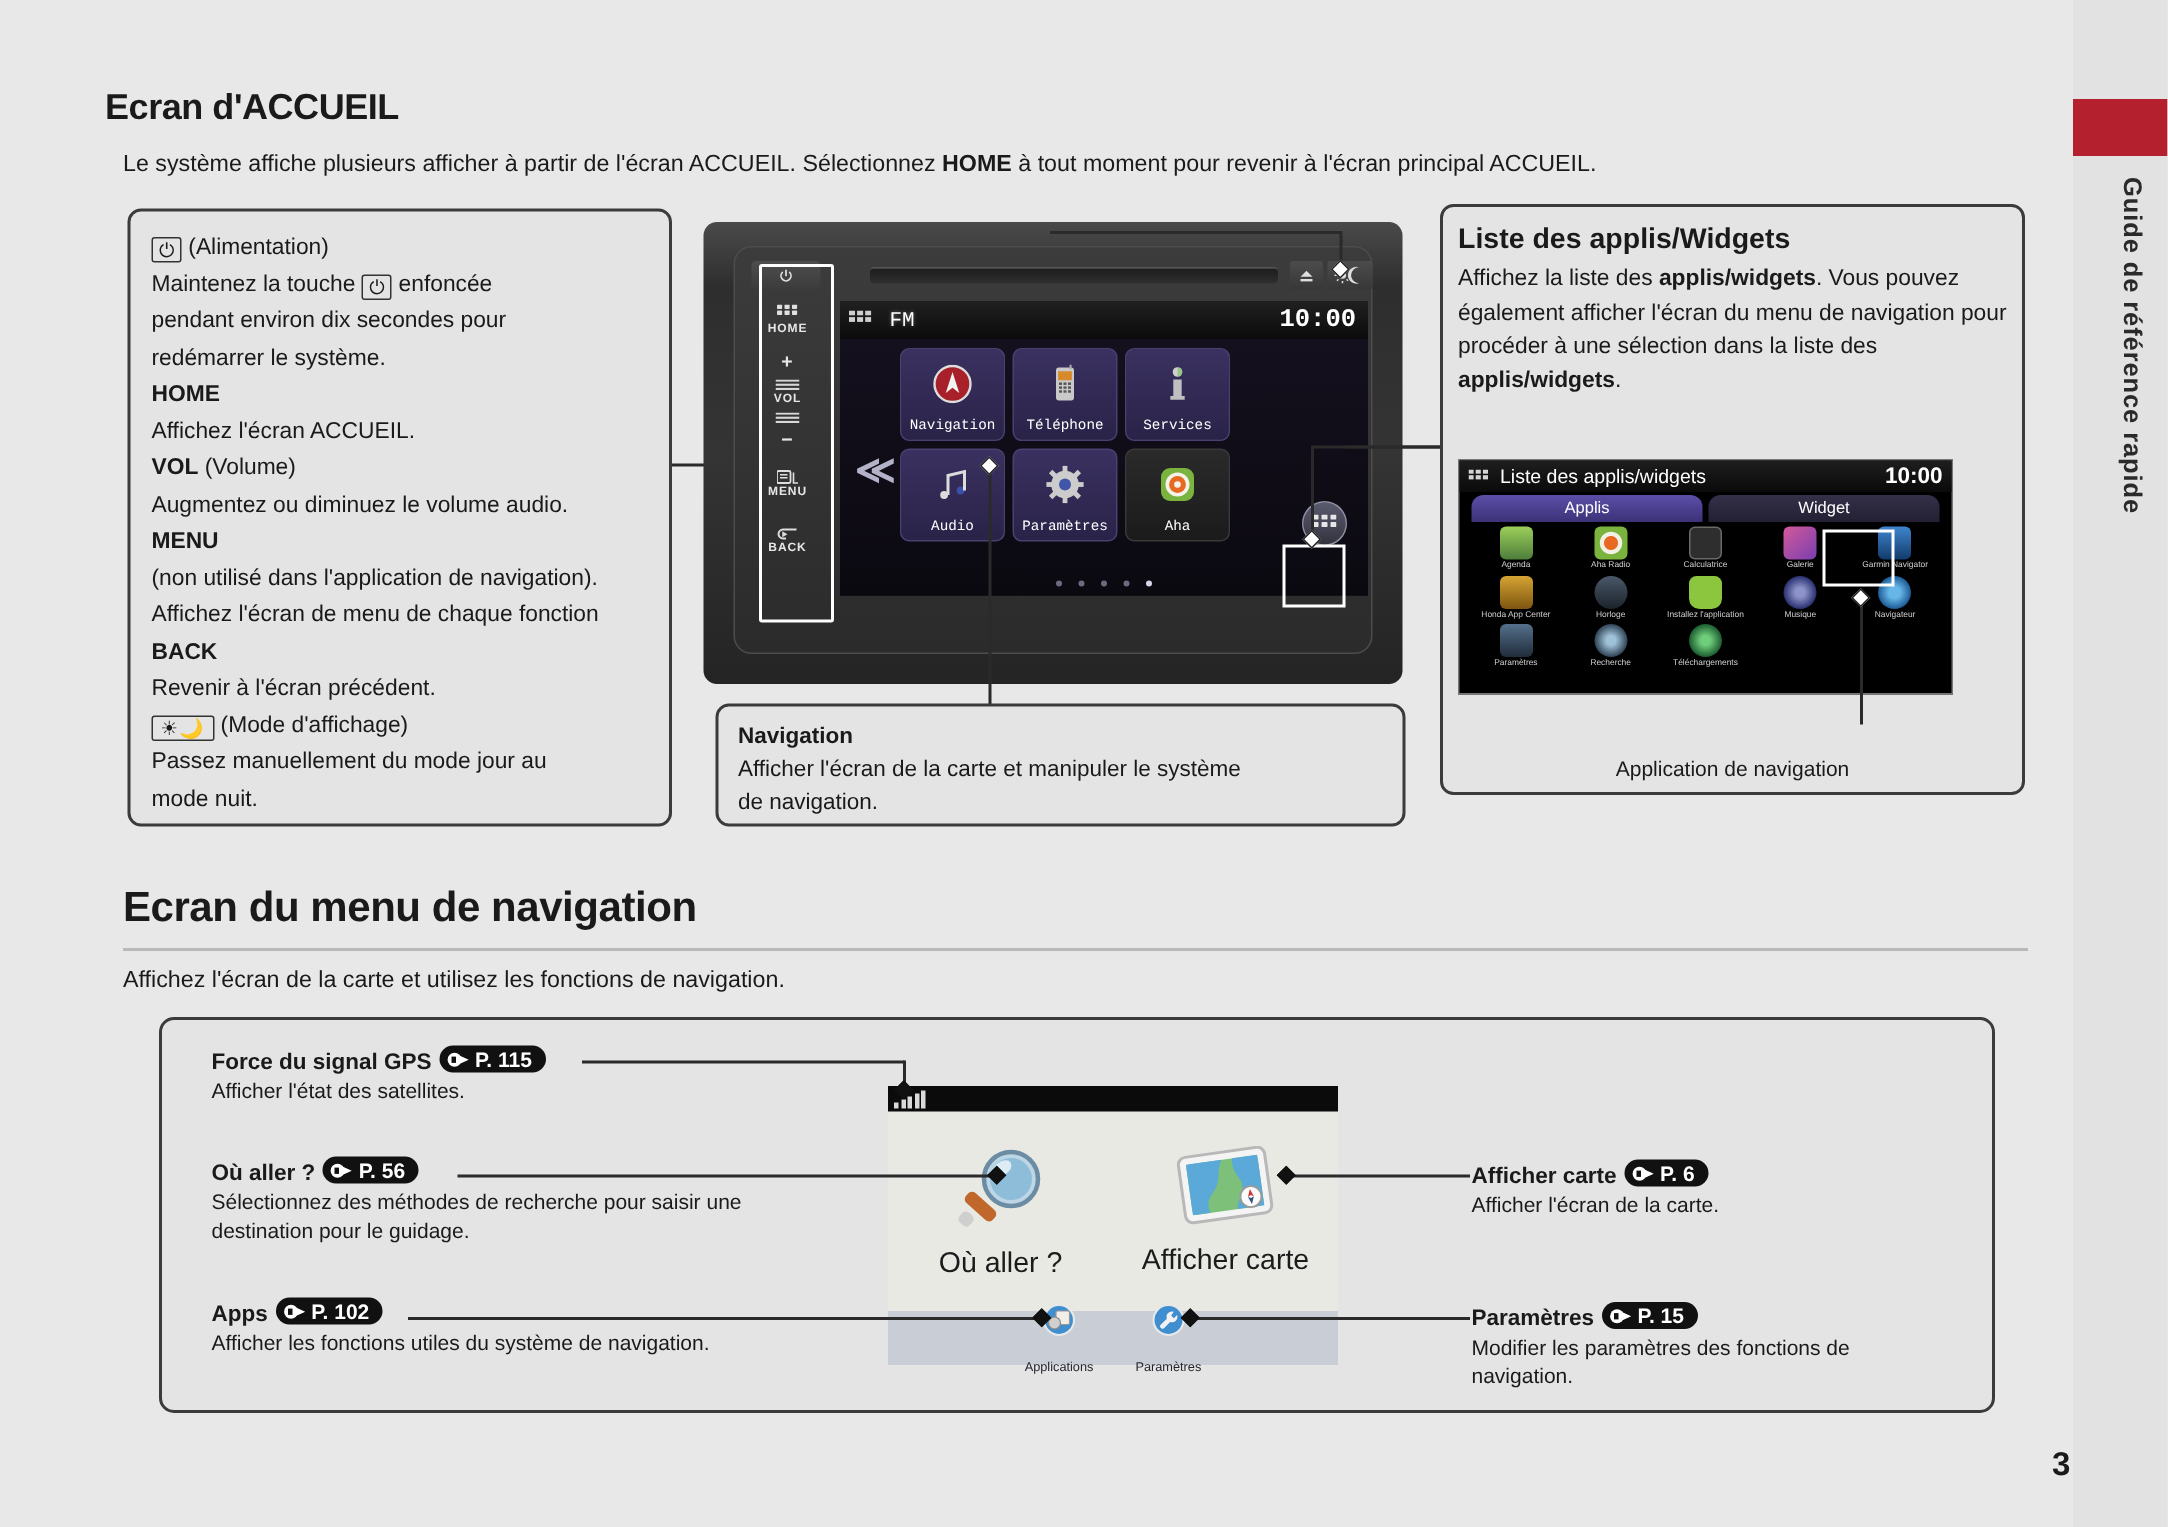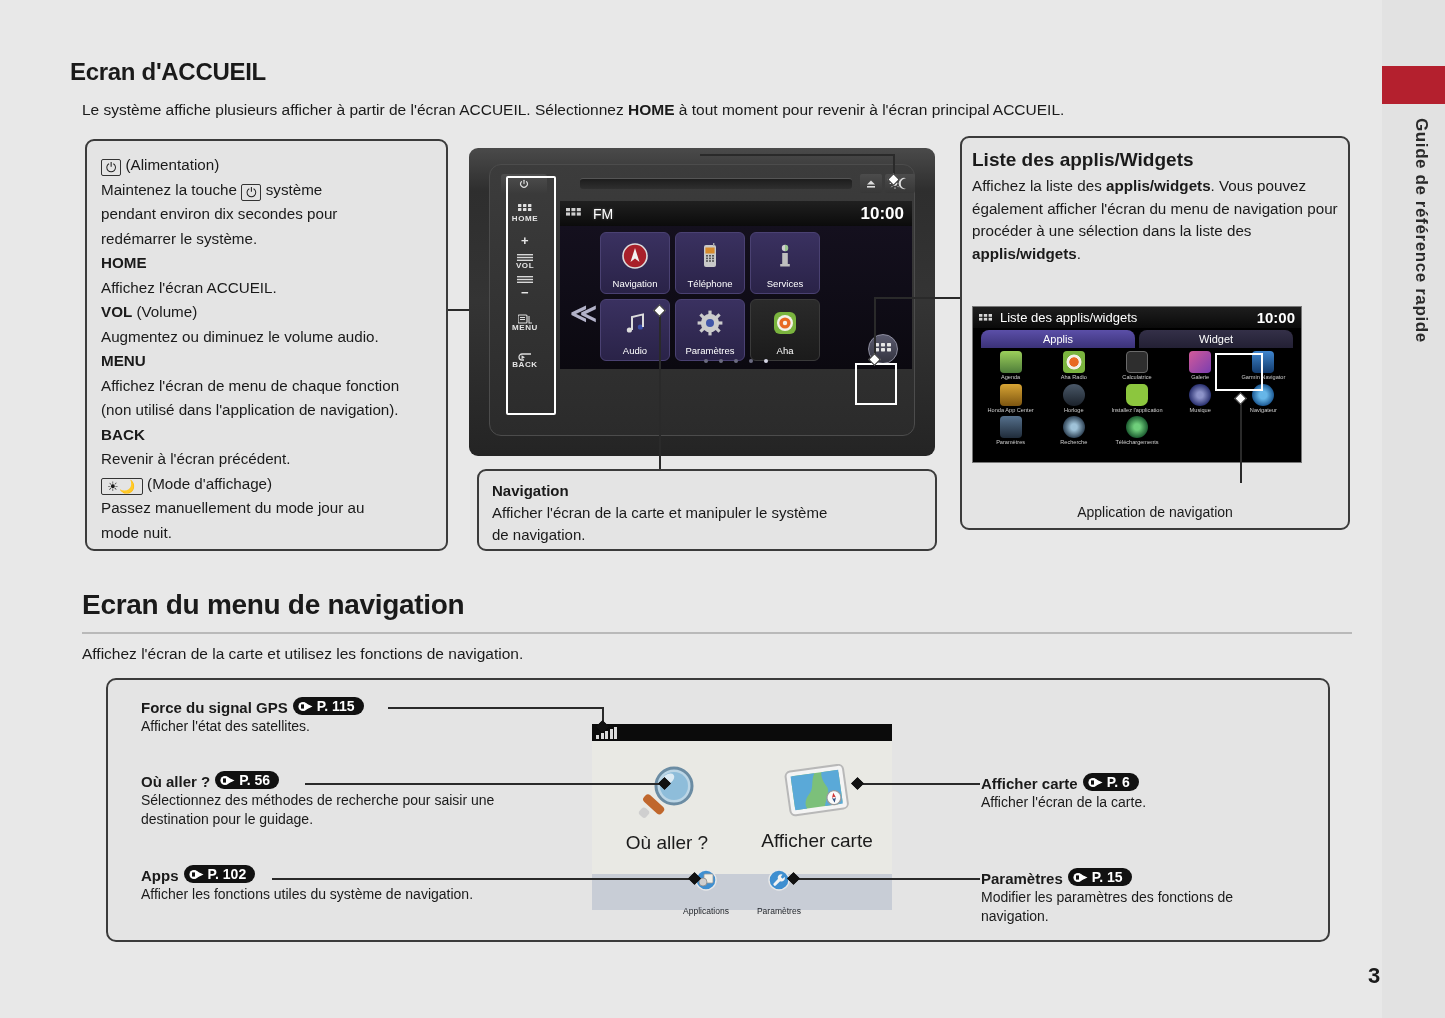--- a/index.html
+++ b/index.html
@@ -132,22 +132,23 @@
   }
   .keyicon {
     position: absolute; width: 52px; text-align: center; color: #dcdcdc;
   }
   #keyframe {
     position: absolute; left: 506px; top: 176px; width: 50px; height: 239px;
     border: 2.5px solid #ffffff; border-radius: 2px; pointer-events: none;
   }
 
   #screen {
-    position: absolute; left: 70px; top: 36px; width: 352px; height: 168px;
+    position: absolute; left: 70px; top: 36px; width: 352px; height: 196px;
     background: #000;
+    font-family: Liberation Mono, monospace;
   }
   #scr-status {
     position: absolute; left: 0; top: 0; right: 0; height: 25px;
     background: linear-gradient(#202020,#0b0b0b);
     display: flex; align-items: center;
   }
   #scr-grid-ic { margin-left: 6px; }
   #scr-fm {
     color: #fff; font-size: 14px; margin-left: 12px;
     text-shadow: 0 0 3px rgba(255,255,255,.35);
@@ -296,31 +297,31 @@
 <div id="intro-line"><span>Le système affiche plusieurs afficher à partir de l'écran ACCUEIL. Sélectionnez </span><span class="b">HOME</span><span> à tout moment pour revenir à l'écran principal ACCUEIL.</span></div>
 
 <div class="callout" id="box-left">
   <div class="line">
     <span class="keycap">⏻</span>
     <span>(Alimentation)</span>
   </div>
   <div class="line">
     <span>Maintenez la touche</span>
     <span class="keycap">⏻</span>
-    <span>système</span>
+    <span>enfoncée</span>
   </div>
   <div class="line">pendant environ dix secondes pour</div>
   <div class="line">redémarrer le système.</div>
   <div class="line b">HOME</div>
   <div class="line">Affichez l'écran ACCUEIL.</div>
   <div class="line"><span class="b">VOL</span> <span>(Volume)</span></div>
   <div class="line">Augmentez ou diminuez le volume audio.</div>
   <div class="line b">MENU</div>
+  <div class="line">(non utilisé dans l'application de navigation).</div>
   <div class="line">Affichez l'écran de menu de chaque fonction</div>
-  <div class="line">(non utilisé dans l'application de navigation).</div>
   <div class="line b">BACK</div>
   <div class="line">Revenir à l'écran précédent.</div>
   <div class="line">
     <span class="keycap wide">☀🌙</span>
     <span>(Mode d'affichage)</span>
   </div>
   <div class="line">Passez manuellement du mode jour au</div>
   <div class="line">mode nuit.</div>
 </div>
 

